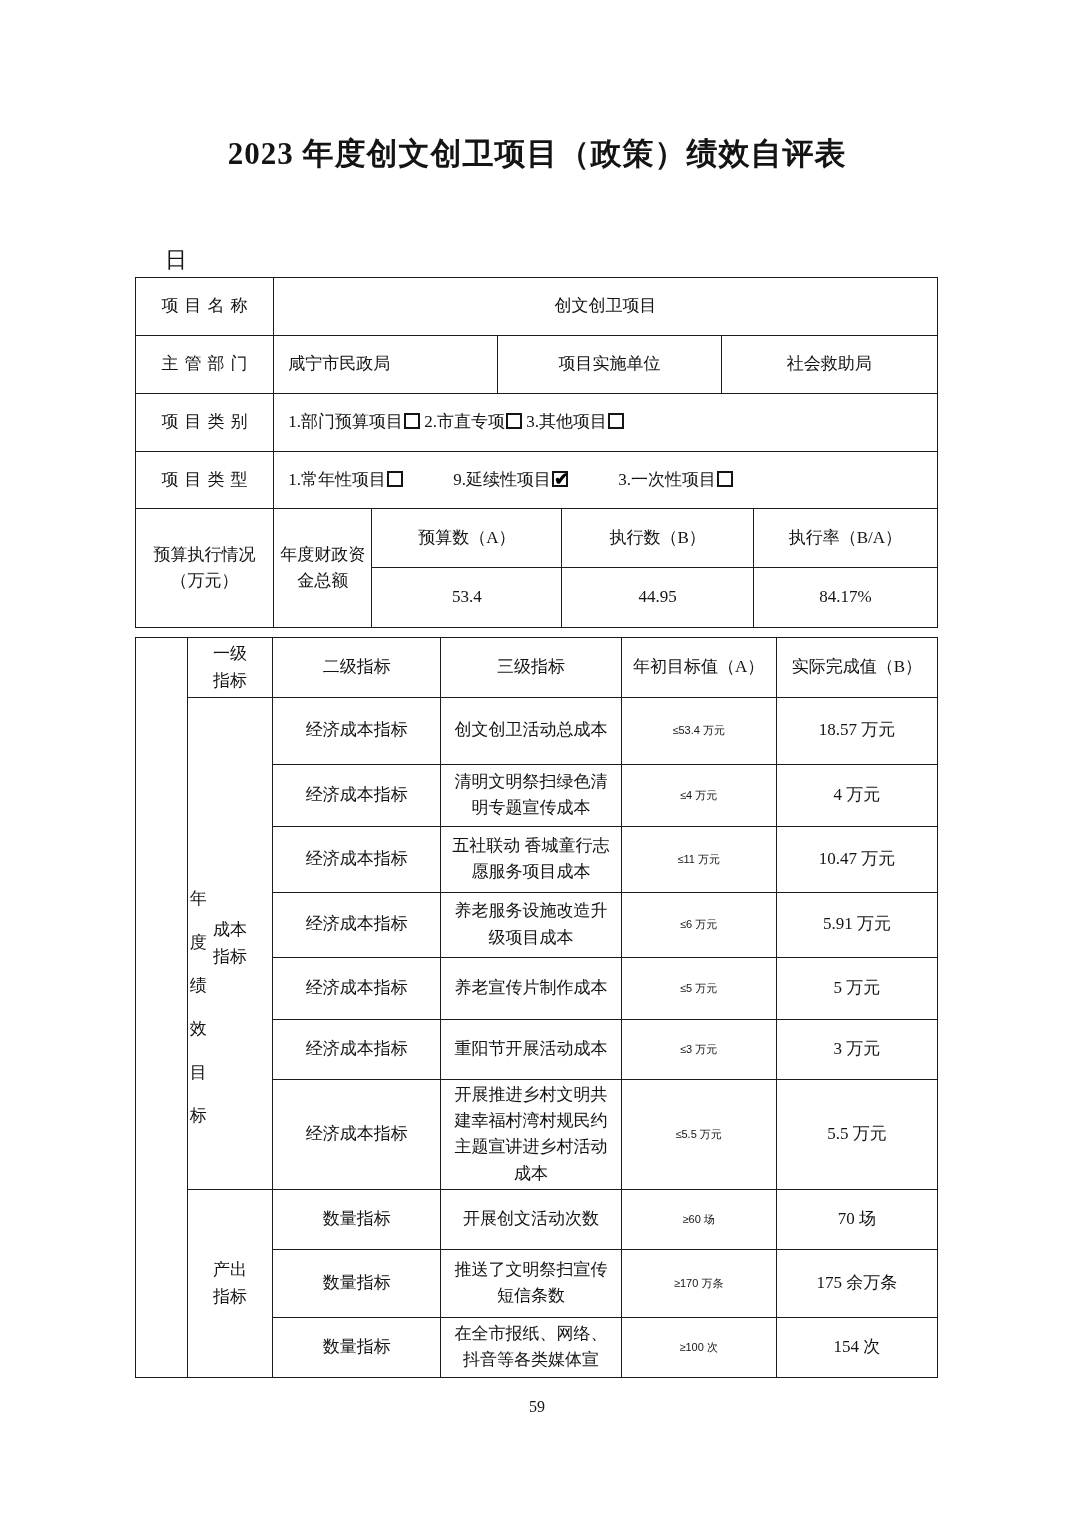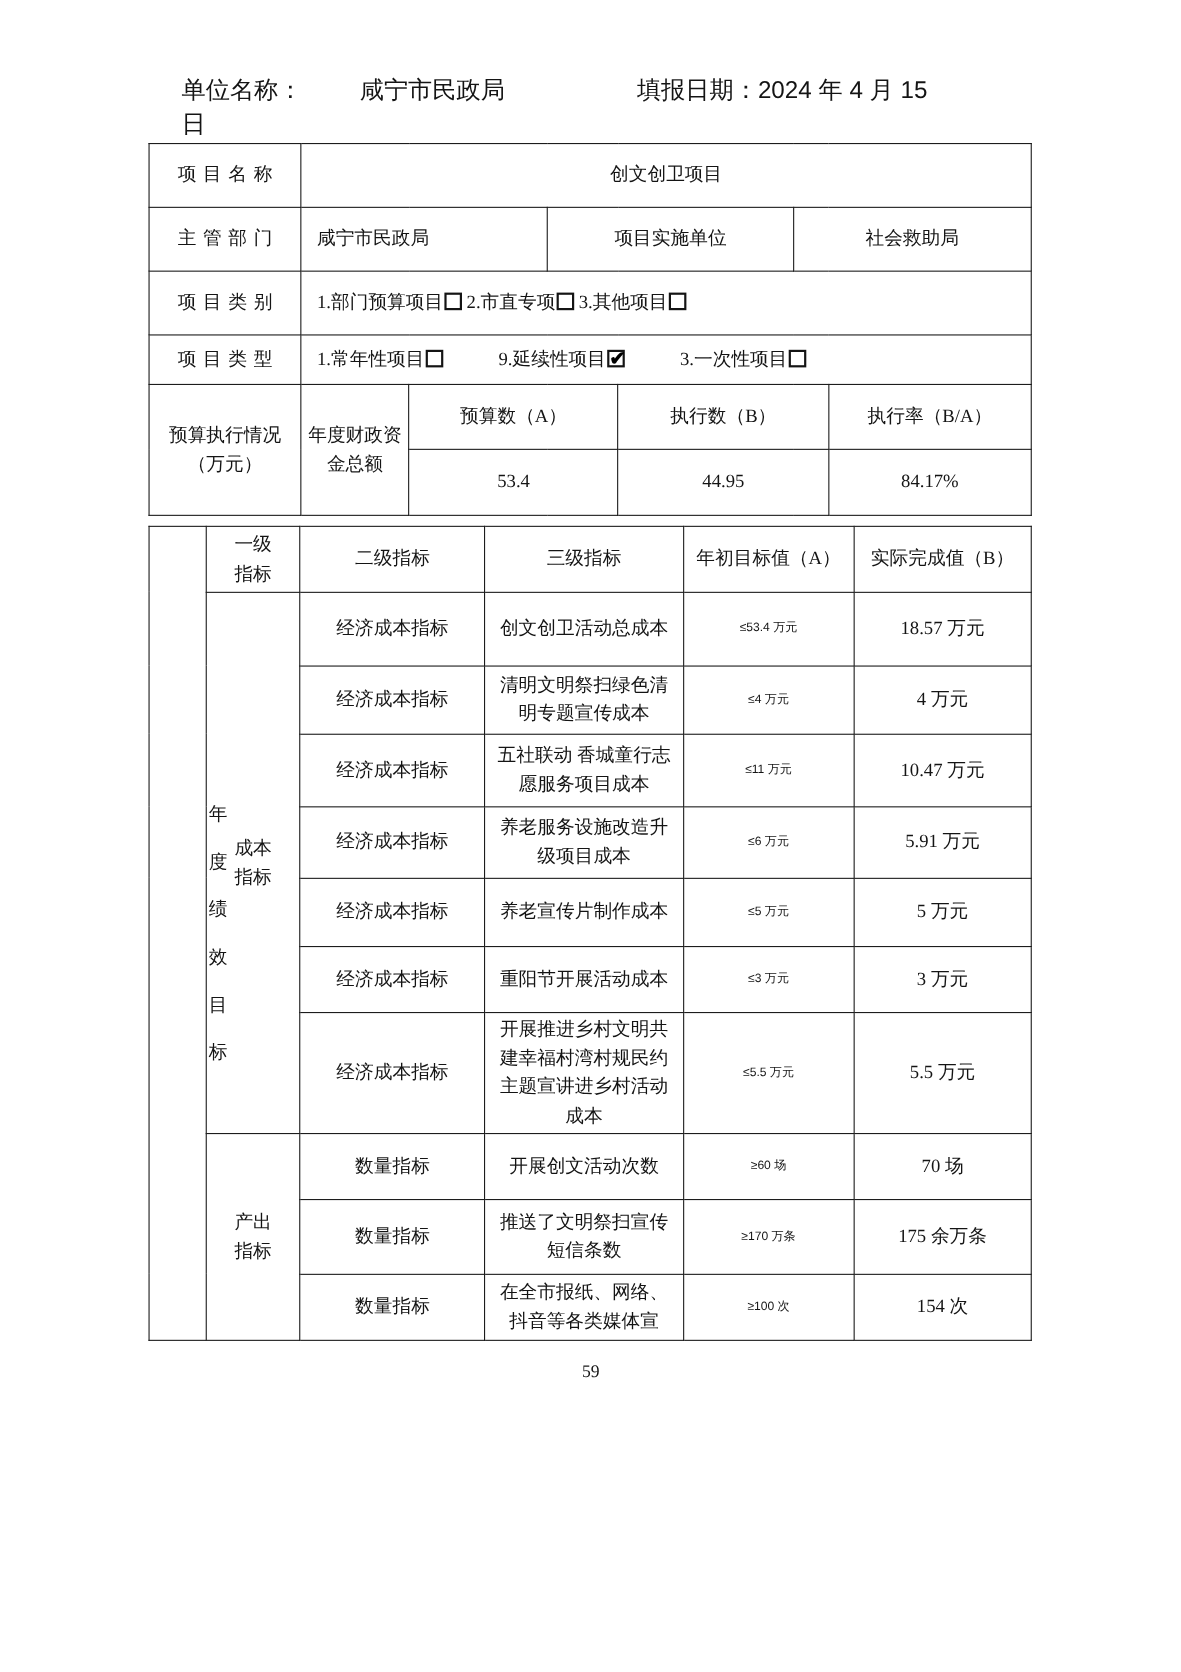--- a/index.html
+++ b/index.html
@@ -61,21 +61,21 @@
   }
   .cbx.checked::after {
     content: "✔";
     position: absolute;
     left: 0px; top: -7px;
     font-size: 18px;
     font-weight: bold;
     color: #000;
   }
   .h58 { height: 58px; }
-  .h57 { height: 45px; }
+  .h57 { height: 57px; }
   .h59 { height: 59px; }
   .h60 { height: 60px; }
   .h56 { height: 56px; }
   .h62 { height: 62px; }
   .h65 { height: 65px; }
   .h66 { height: 66px; }
   .h67 { height: 67px; }
   .h68 { height: 68px; }
   .h90 { height: 90px; }
   .vtext {
@@ -92,25 +92,23 @@
     margin-top: 20px;
     text-align: center;
     font-size: 16px;
   }
 </style>
 </head>
 <body>
 
 <div class="page">
 
+  <div class="doc-title">2023 年度创文创卫项目（政策）绩效自评表</div>
 
   <div class="info-block">
-    <div class="info-line">
-      <span>单位名称：</span><span class="info-unit-value">咸宁市民政局</span><span class="info-date-label">填报日期：</span><span class="num-sans">2024 年 4 月 15</span>
-    </div>
     <div>日</div>
   </div>
 
   <table class="upper-table">
     <colgroup>
       <col style="width:138px">
         <col style="width:98px">
         <col style="width:126px">
         <col style="width:64px">
         <col style="width:159px">

